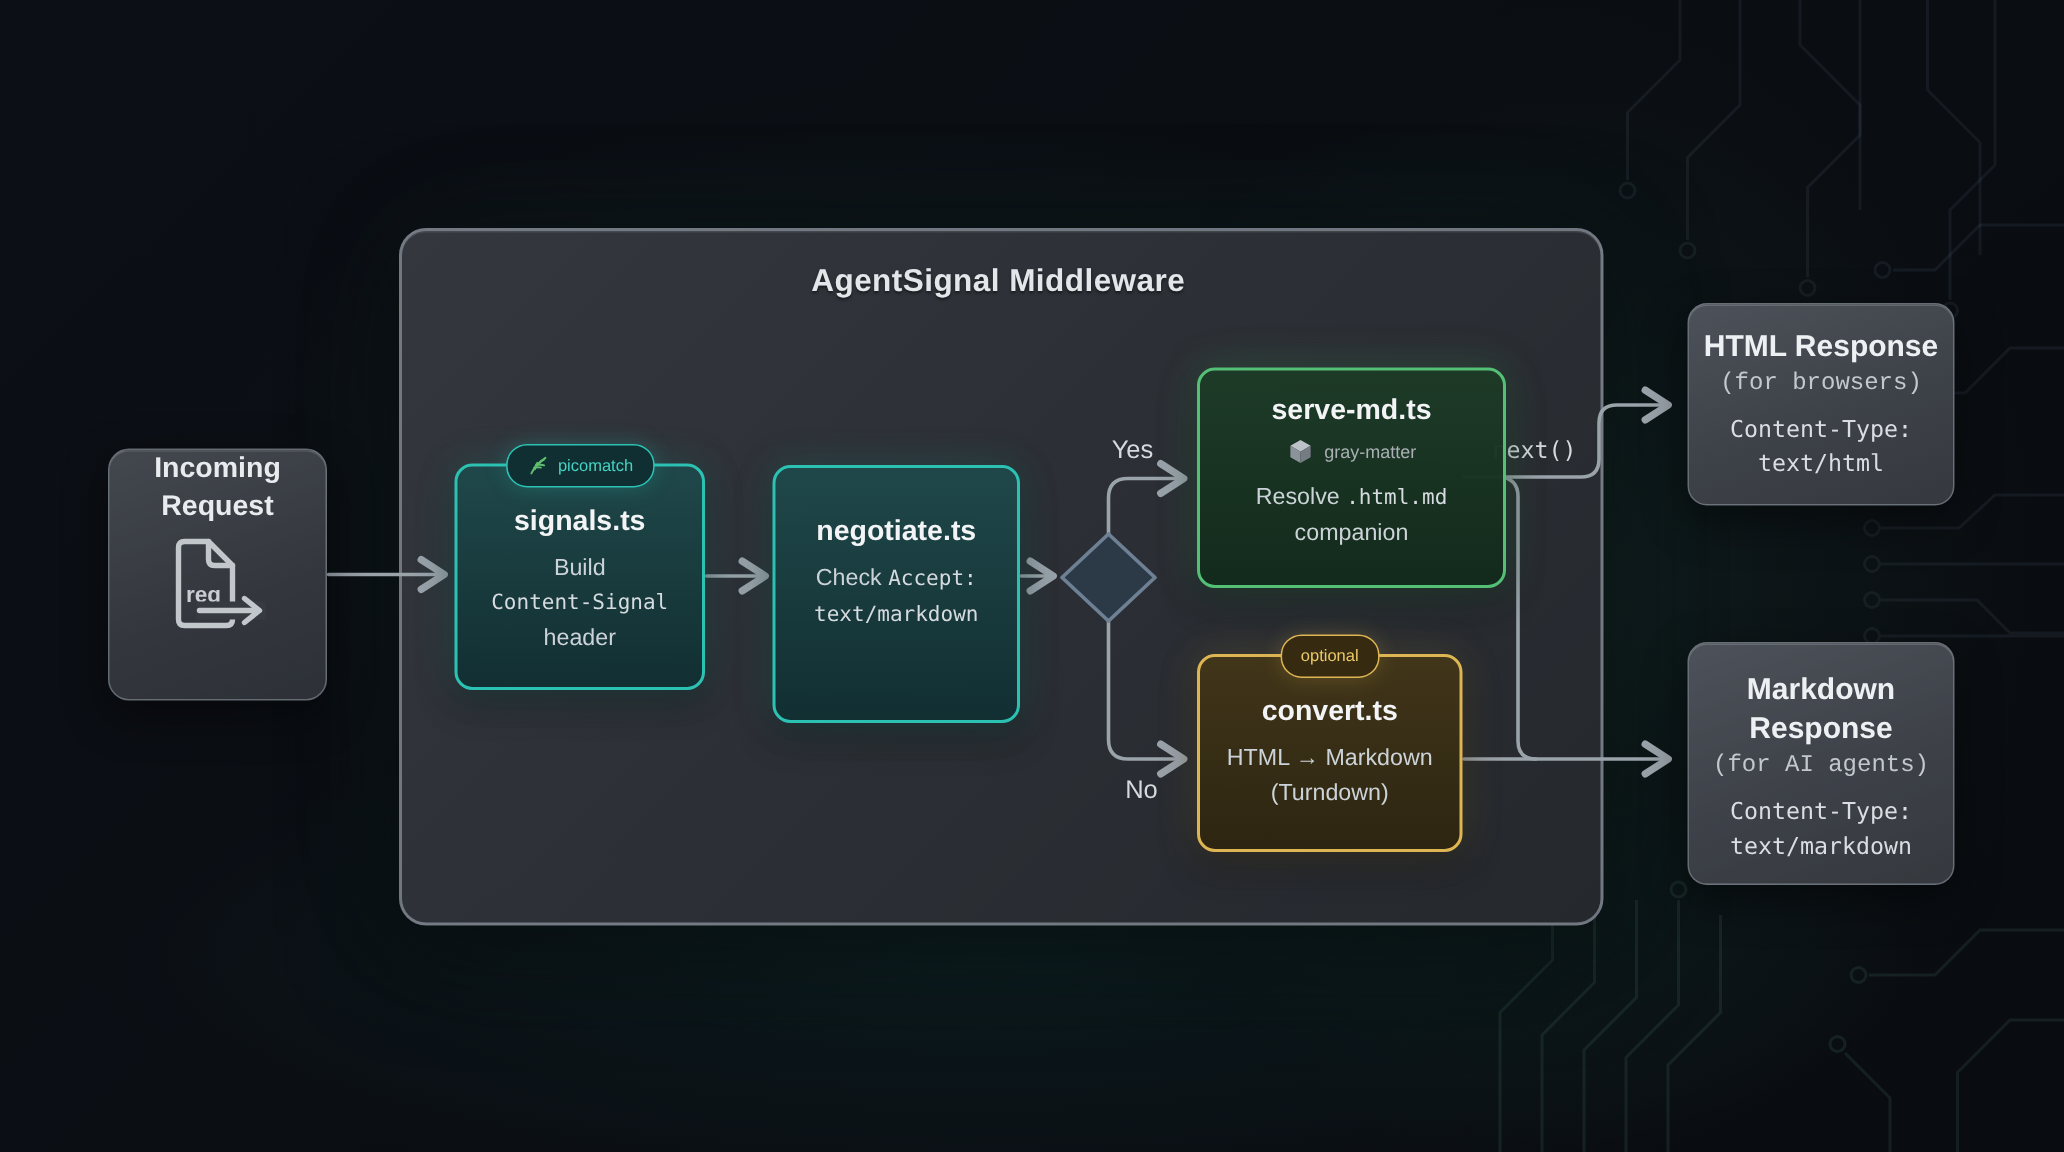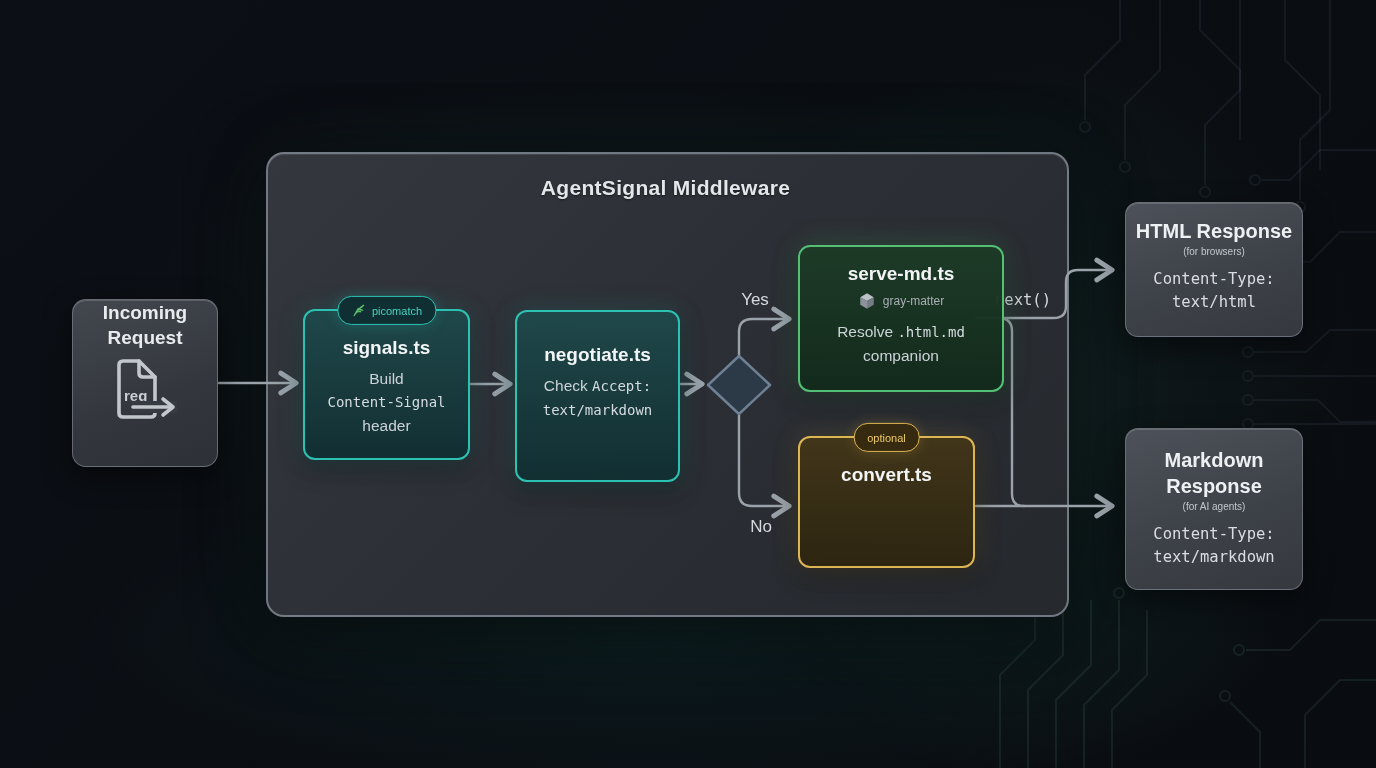--- a/index.html
+++ b/index.html
@@ -52,21 +52,21 @@
 
   .badge{position:absolute;top:0;left:50%;transform:translate(-50%,-52%);
     display:flex;align-items:center;gap:6px;white-space:nowrap;
     height:27px;padding:0 13px;border-radius:14px;font-size:11px;}
   .badge.tealb{border:1.5px solid #2cc2b3;background:#0f2f32;color:#46d3c3;
     box-shadow:0 0 14px rgba(44,194,179,0.25);}
   .badge.amberb{border:1.5px solid #ddb552;background:#362b10;color:#ecc968;
     box-shadow:0 0 14px rgba(221,181,82,0.22);}
 
   .resp-title{font-size:20px;font-weight:700;line-height:26px;color:#eef1f3;}
-  .resp-sub{font-size:10px;color:#c2c8cd;margin-top:2px;}
+  .resp-sub{font-size:16px;color:#c2c8cd;margin-top:2px;font-family:Liberation Mono, monospace;}
   .resp-mono{font-family:"DejaVu Sans Mono",monospace;font-size:15.5px;line-height:23px;color:#dadde1;margin-top:11px;}
   .html-resp{left:1125px;top:202px;width:178px;height:135px;padding-top:15px;}
   .md-resp{left:1125px;top:428px;width:178px;height:162px;padding-top:18px;}
   .md-resp .resp-title{padding:0 30px;}
 
   .lbl{position:absolute;transform:translate(-50%,-50%);font-size:17px;color:#d5dade;}
   .lbl.monolbl{font-family:"DejaVu Sans Mono",monospace;font-size:15.5px;}
 
   .librow{display:flex;align-items:center;justify-content:center;gap:7px;margin-top:7px;
     font-size:12px;color:#a9afb5;}
@@ -207,20 +207,24 @@
       <span class="mono">.html.md</span><br>
       <span>companion</span>
     </div>
   </div>
 
   <div class="node amber convert">
     <div class="badge amberb">
       <span>optional</span>
     </div>
     <div class="box-title">convert.ts</div>
+    <div class="body">
+      <span>HTML → Markdown</span><br>
+      <span>(Turndown)</span>
+    </div>
   </div>
 
   <div class="node glass html-resp">
     <div class="resp-title">HTML Response</div>
     <div class="resp-sub">(for browsers)</div>
     <div class="resp-mono">
       <span>Content-Type:</span><br>
       <span>text/html</span>
     </div>
   </div>

